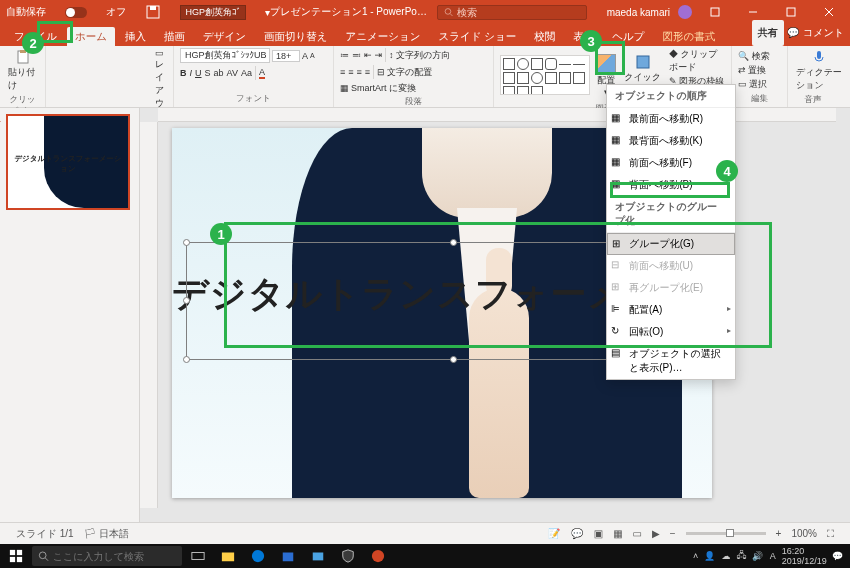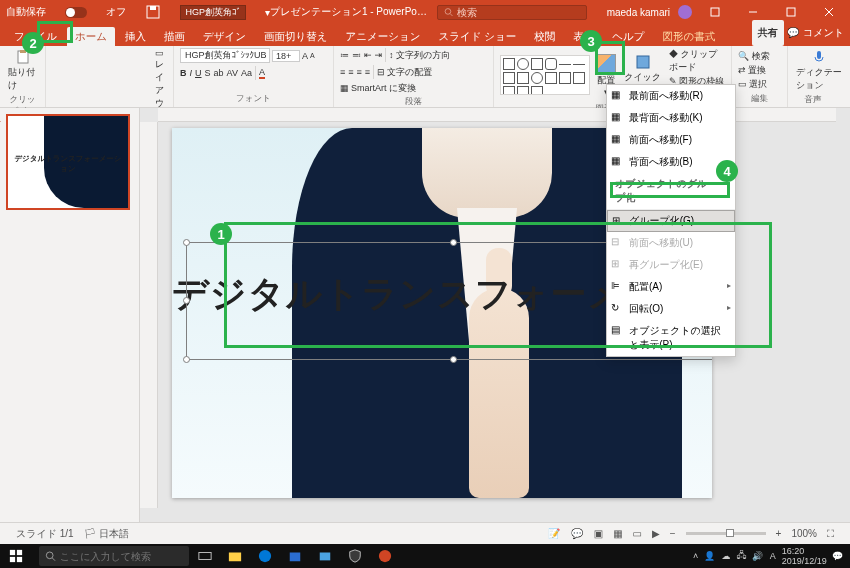--- a/index.html
+++ b/index.html
@@ -83,21 +83,21 @@
 
 
 .statusbar { position:absolute; left:0; right:0; bottom:24px; height:22px; background:#f3f2f1; border-top:1px solid #d6d4d2; display:flex; align-items:center; font-size:10px; color:#555; padding:0 16px; gap:10px; }
 .statusbar .spacer{flex:1;}
 .zoom-slider{width:80px;height:3px;background:#c8c6c4;position:relative;}
 .zoom-slider .thumb{position:absolute;top:-3px;left:50%;width:8px;height:8px;border:1px solid #888;background:#fff;}
 
 
 .taskbar { position:absolute; left:0; right:0; bottom:0; height:24px; background:#101010; display:flex; align-items:center; gap:2px; padding:0 2px; }
 .taskbar .tb { width:28px; height:24px; display:flex; align-items:center; justify-content:center; cursor:pointer; }
-.taskbar .search { flex:0 0 150px; background:#2b2b2b; height:20px; border-radius:2px; display:flex; align-items:center; padding:0 6px; gap:4px;margin-left:7px; }
+.taskbar .search { flex:0 0 150px; background:#2b2b2b; height:20px; border-radius:2px; display:flex; align-items:center; padding:0 6px; gap:4px; }
 .taskbar .search input{background:transparent;border:0;outline:0;color:#ccc;font-size:10px;width:100%;}
 .taskbar .right{margin-left:auto;display:flex;align-items:center;gap:6px;color:#ccc;font-size:9px;padding-right:4px;}
 .tb svg{width:14px;height:14px;}
 </style>
 </head>
 <body>
 
 <div class="titlebar">
   <div class="left">
     <span>自動保存</span>
@@ -355,20 +355,21 @@
           <span class="sel-handle" style="top:50%;left:-4px;margin-top:-4px"></span>
           <span class="sel-handle" style="bottom:-4px;left:-4px"></span>
             <span class="sel-handle" style="bottom:-4px;left:50%;margin-left:-4px"></span>
         </div>
       </div>
     </div>
   </div>
 </div>
 
 <div class="dropdown">
+  <div class="dd-header">オブジェクトの順序</div>
   <div class="dd-item"><span class="ico">▦</span><span>最前面へ移動(R)</span></div>
   <div class="dd-item"><span class="ico">▦</span><span>最背面へ移動(K)</span></div>
   <div class="dd-item"><span class="ico">▦</span><span>前面へ移動(F)</span></div>
   <div class="dd-item"><span class="ico">▦</span><span>背面へ移動(B)</span></div>
   <div class="dd-header">オブジェクトのグループ化</div>
   <div class="dd-item hl"><span class="ico">⊞</span><span>グループ化(G)</span></div>
   <div class="dd-item disabled"><span class="ico">⊟</span><span>前面へ移動(U)</span></div>
   <div class="dd-item disabled"><span class="ico">⊞</span><span>再グループ化(E)</span></div>
   <div class="dd-item"><span class="ico">⊫</span><span>配置(A)</span><span class="chev">▸</span></div>
   <div class="dd-item"><span class="ico">↻</span><span>回転(O)</span><span class="chev">▸</span></div>

